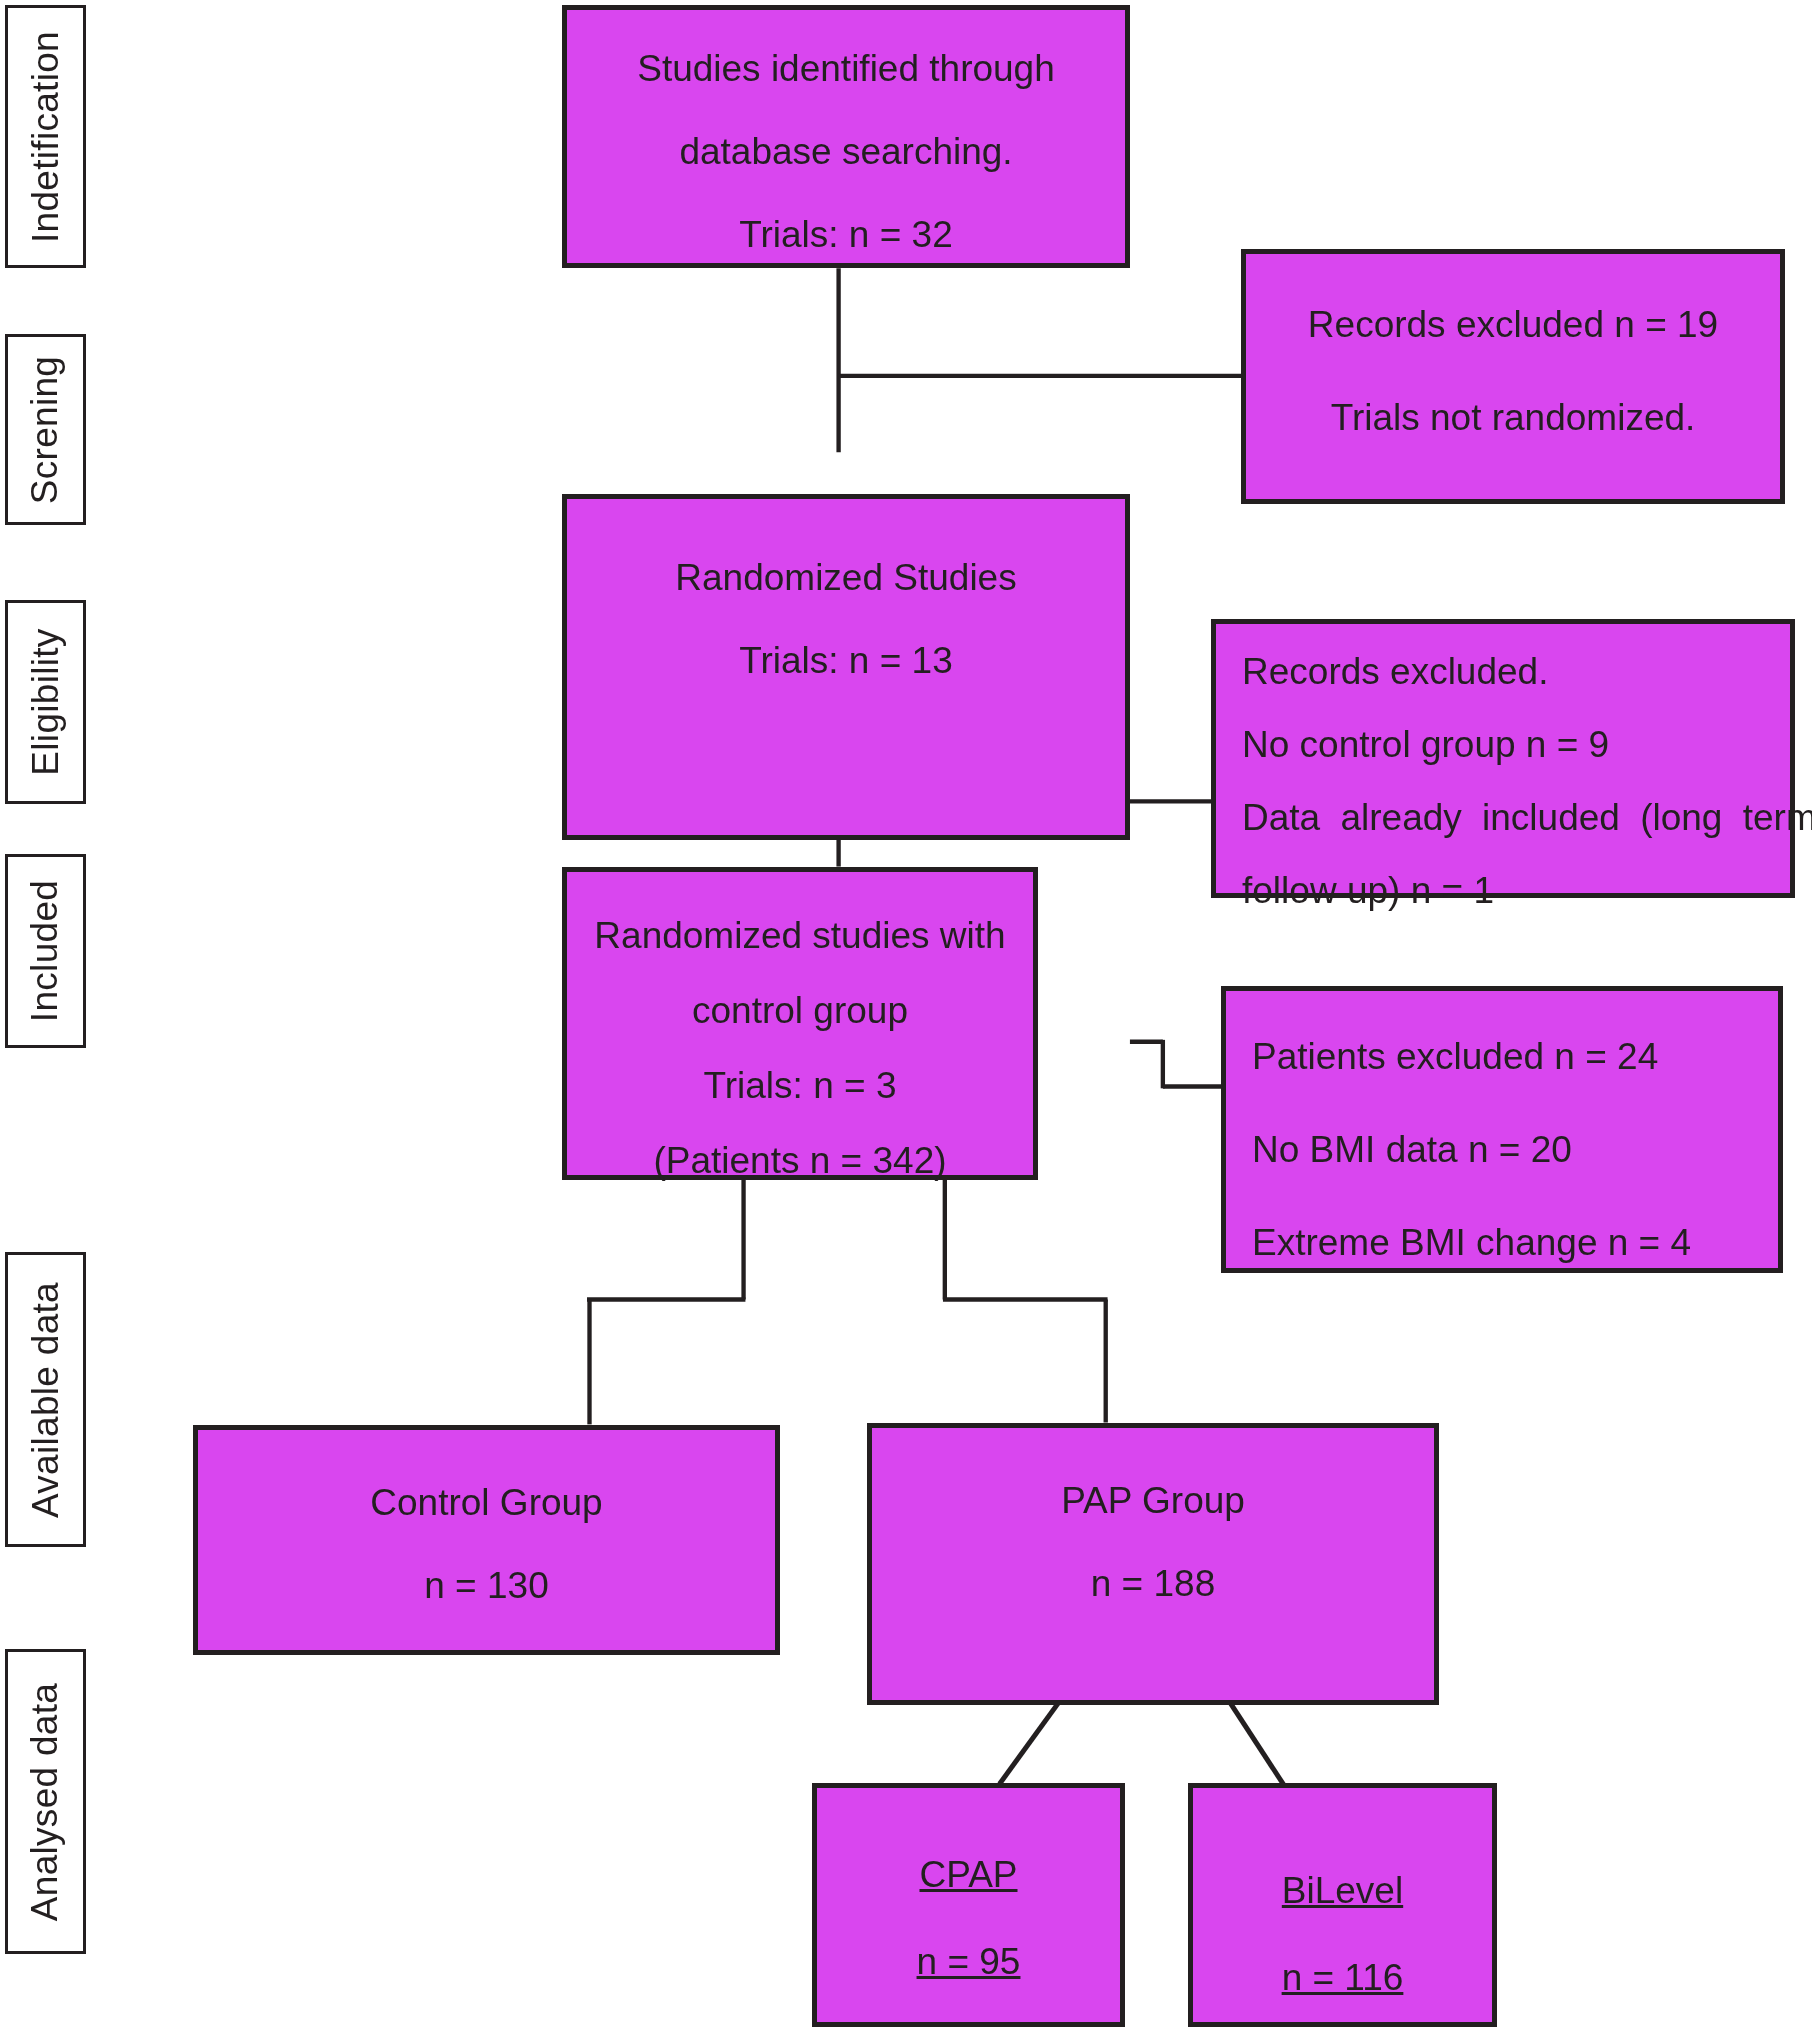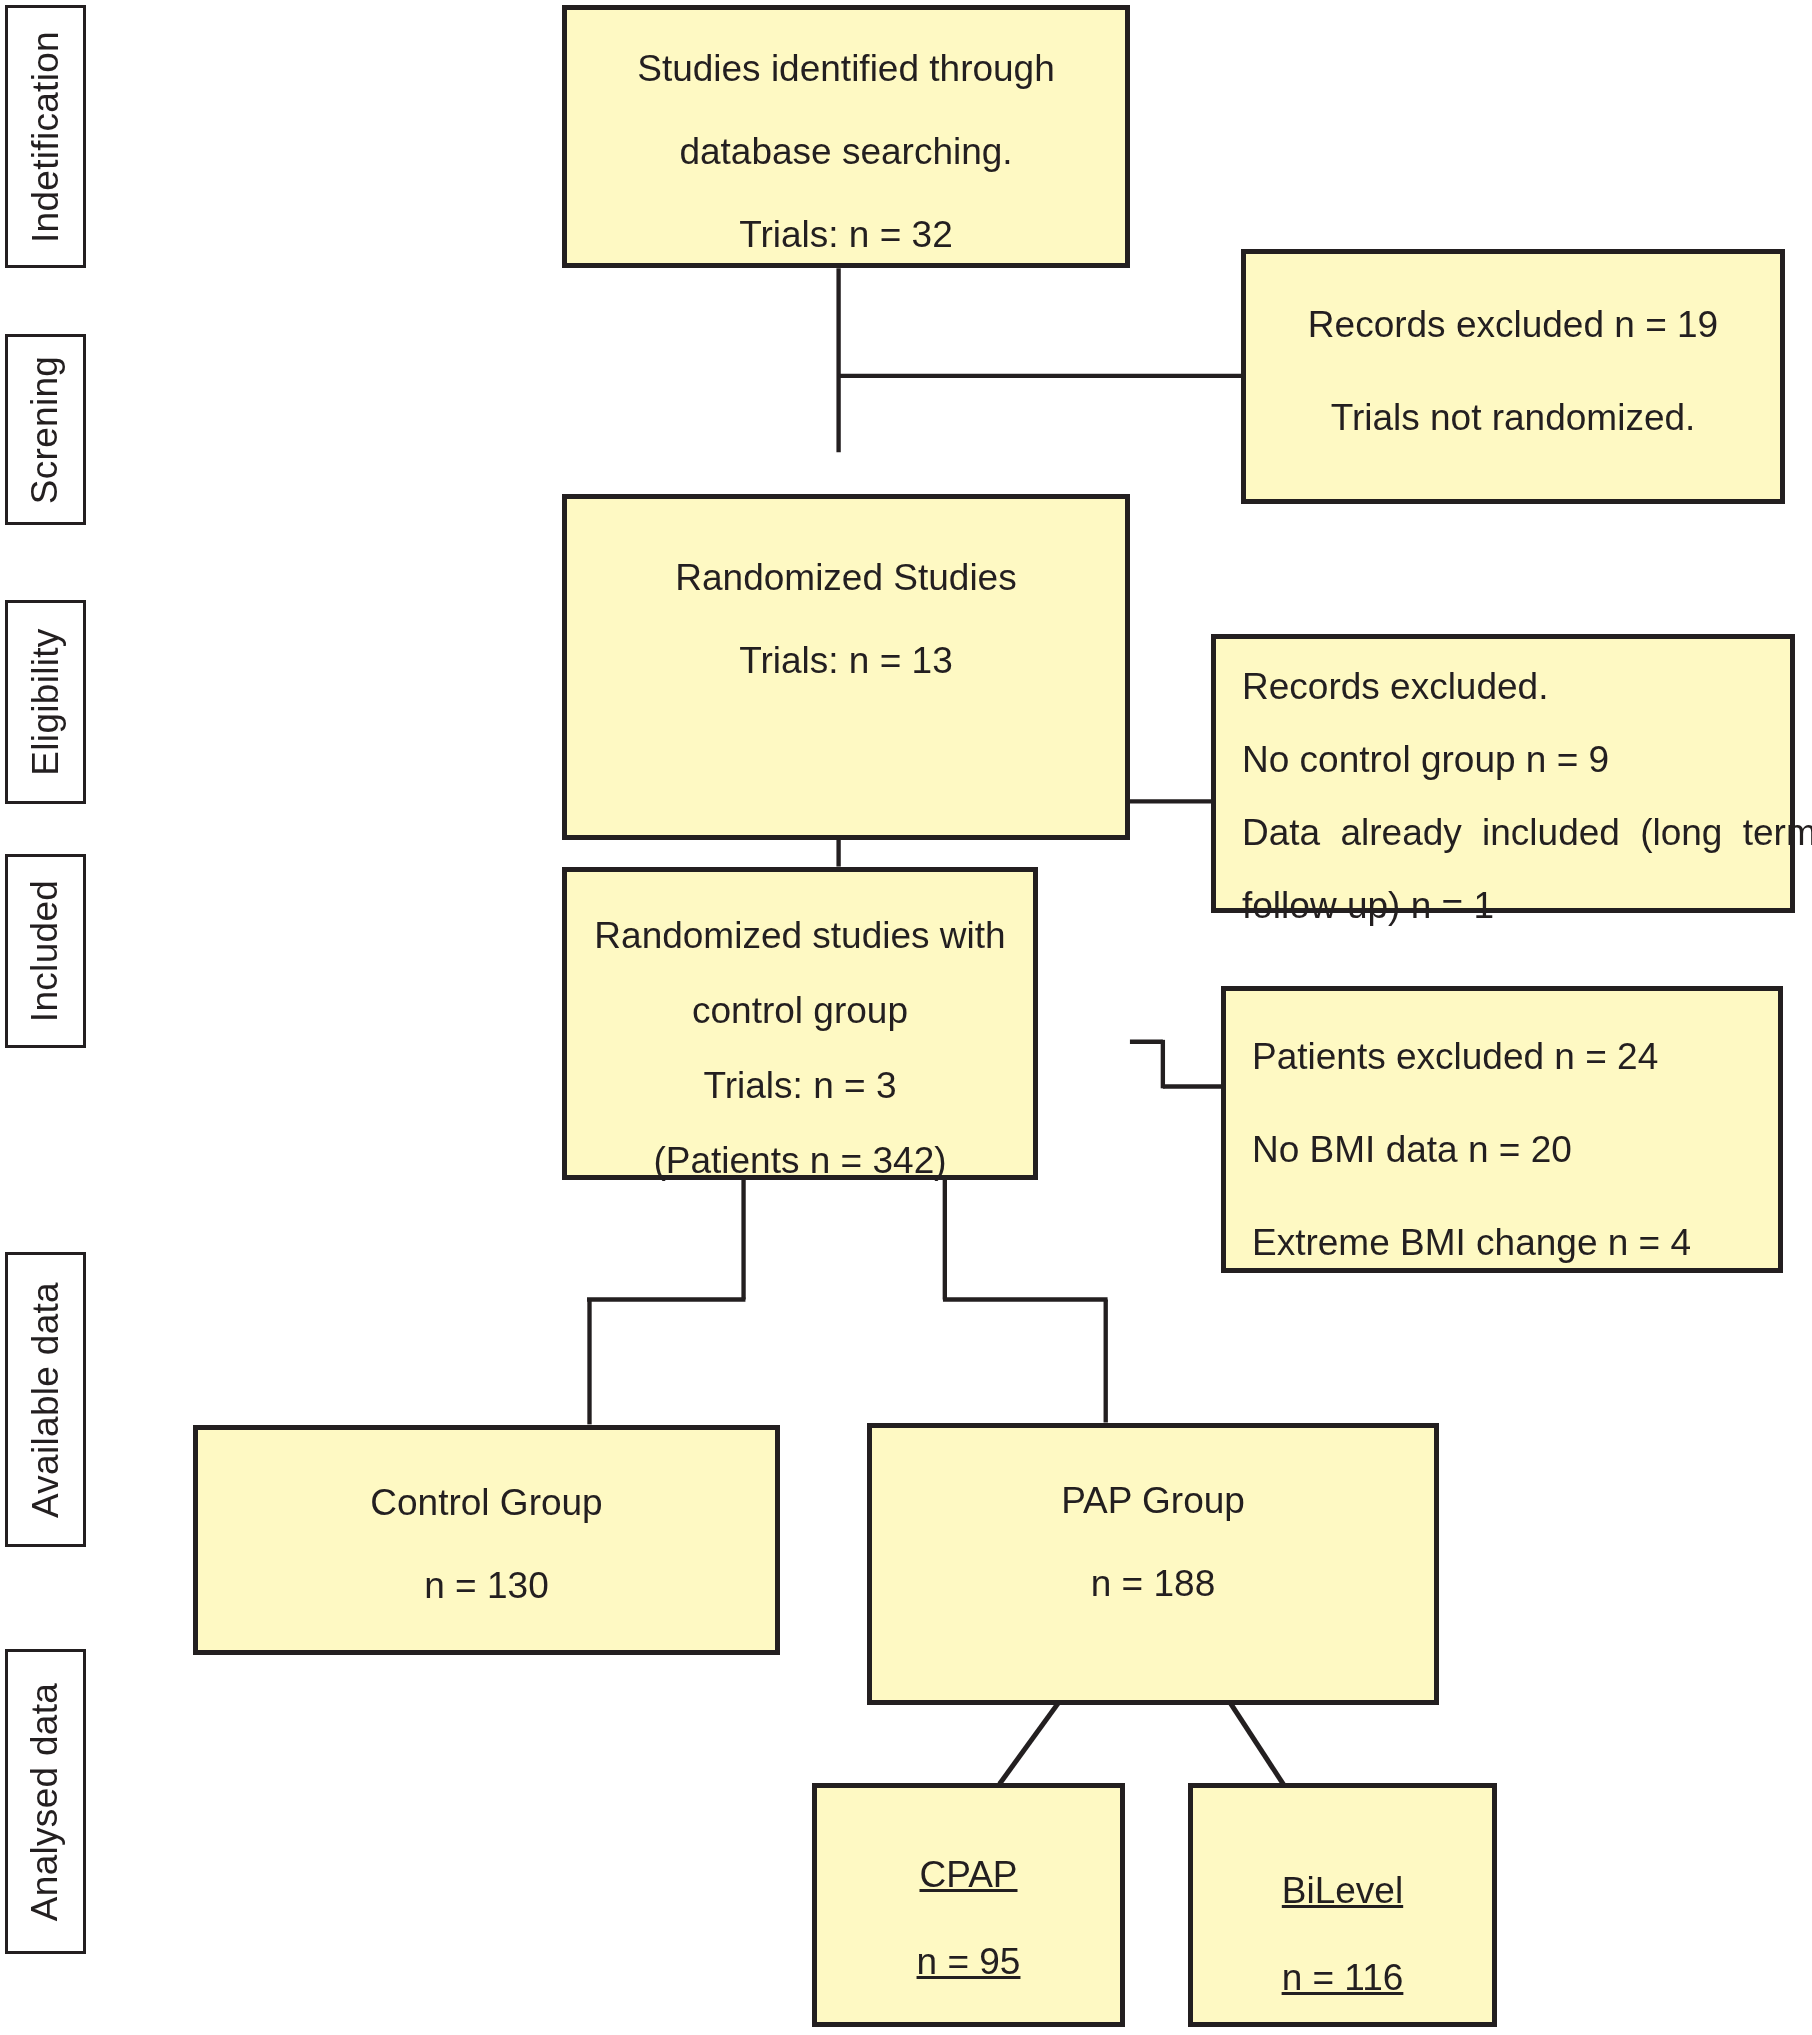--- a/index.html
+++ b/index.html
@@ -12,21 +12,21 @@
   }
   #canvas { position: absolute; left: 0; top: 0; width: 1812px; height: 2035px; }
 
   svg.connectors { position: absolute; left: 0; top: 0; width: 1812px; height: 2035px; }
   svg.connectors line { stroke: #231f20; stroke-width: 7; }
   svg.connectors line.diag { stroke-width: 8; }
 
   .box {
     position: absolute;
     border: 5.6px solid #231f20;
-    background: #fef9c3;
+    background: #d946ef;
     font-size: 37px;
   }
   .box .line { text-align: center; line-height: 83px; white-space: nowrap; }
 
   .lh121 .line { line-height: 75px; }
   .lh140 .line { line-height: 87px; text-decoration: underline; }
   .lh150 .line { line-height: 93px; }
   .lh117 .line { line-height: 73px; }
 
   .left-align .line { text-align: left; }
@@ -134,21 +134,21 @@
   <div class="box lh140" style="left:1188px; top:1783px; width:309px; height:244px; padding-top:59px;">
     <div class="line">BiLevel</div>
     <div class="line">n = 116</div>
   </div>
 
   <div class="box lh150" style="left:1241px; top:249px; width:544px; height:255px; padding-top:23.6px;">
     <div class="line">Records excluded n = 19</div>
     <div class="line">Trials not randomized.</div>
   </div>
 
-  <div class="box lh117 left-align" style="left:1211px; top:634px; width:584px; height:279px; padding:11.2px 21px 0 26px;">
+  <div class="box lh117 left-align" style="left:1211px; top:619px; width:584px; height:279px; padding:11.2px 21px 0 26px;">
     <div class="line">Records excluded.</div>
     <div class="line">No control group n = 9</div>
     <div class="line wide-spacing">Data already included (long term</div>
     <div class="line">follow up) n = 1</div>
   </div>
 
   <div class="box lh150 left-align" style="left:1221px; top:986px; width:562px; height:287px; padding:18.6px 18.6px 0 26px;">
     <div class="line">Patients excluded n = 24</div>
     <div class="line">No BMI data n = 20</div>
     <div class="line">Extreme BMI change n = 4</div>

